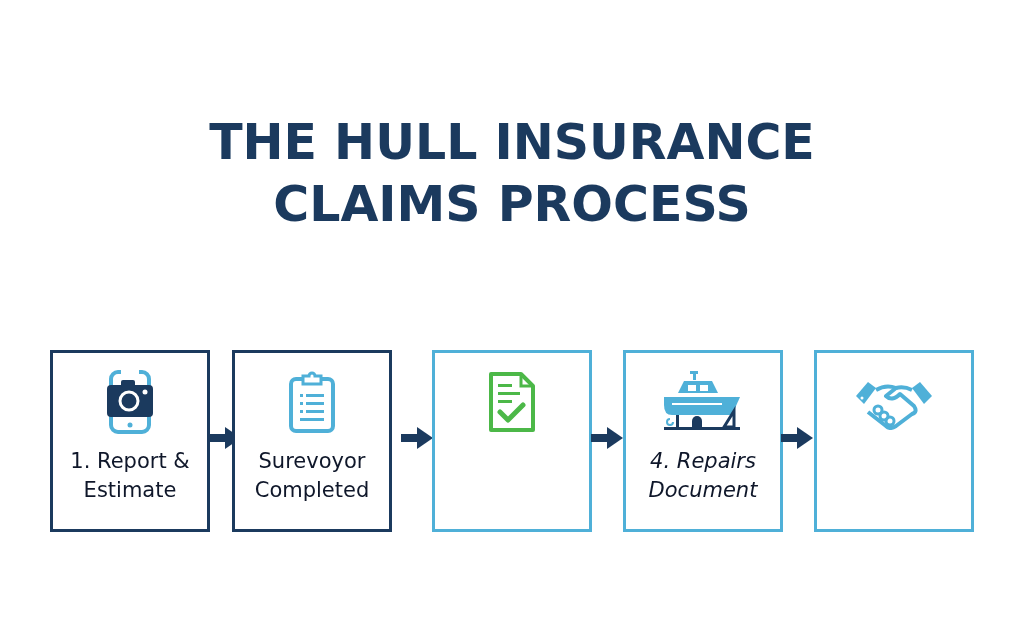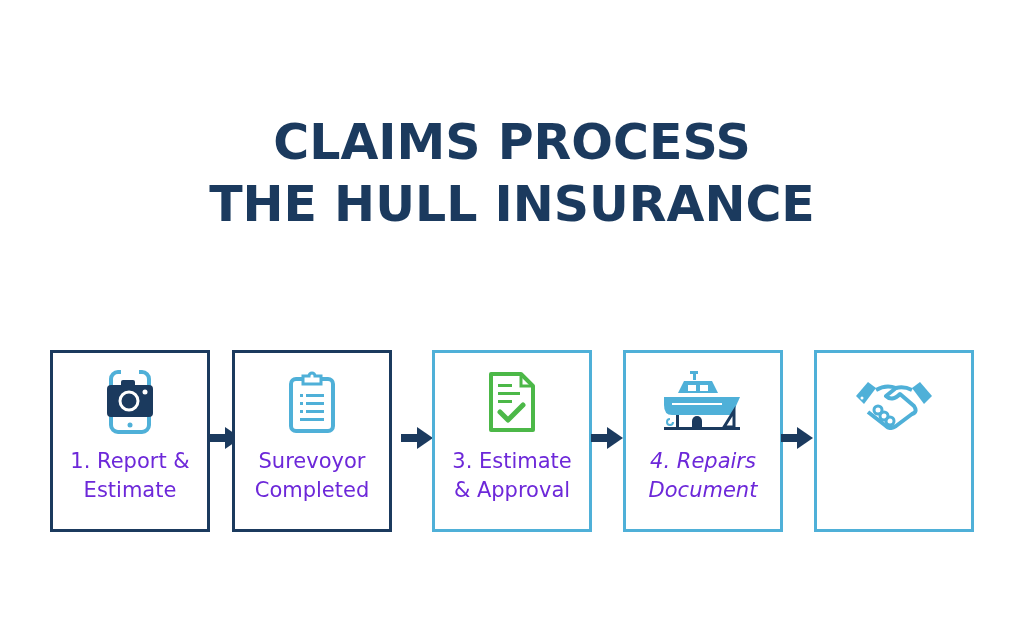--- a/index.html
+++ b/index.html
@@ -20,31 +20,31 @@
     position:absolute; top:350px; width:154px; height:176px;
     border:3px solid #1b3a5e; background:#fff; box-sizing:content-box;
   }
   .step.light { border-color:#4fb0d8; }
   .step .icon {
     position:absolute; left:0; right:0; top:14px; height:70px;
     display:flex; align-items:center; justify-content:center;
   }
   .step .label {
     position:absolute; left:0; right:0; top:94px;
-    text-align:center; color:#6d28d9; font-size:21px; line-height:29px;
+    text-align:center; color:#0f172a; font-size:21px; line-height:29px;
     font-weight:500;
   }
   .arrow { position:absolute; top:427px; width:32px; height:22px; }
 </style>
 </head>
 <body>
 
 <div class="title">
+  <span>THE HULL INSURANCE</span>
   <span>CLAIMS PROCESS</span>
-  <span>THE HULL INSURANCE</span>
 </div>
 
 <div class="step" style="left:50px;">
   <div class="icon">
     <svg width="50" height="66" viewBox="0 0 50 66">
       <rect x="6" y="3" width="38" height="60" rx="7" fill="none" stroke="#4fb0d8" stroke-width="4"></rect>
       <rect x="16" y="1" width="18" height="6" fill="#fff"></rect>
       <rect x="2" y="16" width="46" height="32" rx="4" fill="#1b3a5e"></rect>
       <rect x="16" y="11" width="14" height="7" rx="2" fill="#1b3a5e"></rect>
       <circle cx="24" cy="32" r="9" fill="none" stroke="#fff" stroke-width="3"></circle>
@@ -92,24 +92,20 @@
   <div class="icon">
     <svg width="50" height="64" viewBox="0 0 50 64">
       <path d="M4 4 h30 l12 12 v44 h-42 z" fill="none" stroke="#4cb848" stroke-width="4" stroke-linejoin="round"></path>
       <path d="M34 4 v12 h12" fill="none" stroke="#4cb848" stroke-width="3"></path>
       <rect x="11" y="14" width="14" height="3" fill="#4cb848"></rect>
       <rect x="11" y="22" width="22" height="3" fill="#4cb848"></rect>
       <rect x="11" y="30" width="14" height="3" fill="#4cb848"></rect>
       <polyline points="13,42 21,50 36,35" fill="none" stroke="#4cb848" stroke-width="5" stroke-linecap="round" stroke-linejoin="round"></polyline>
     </svg>
   </div>
-  <div class="label">
-    <div>3. Estimate</div>
-    <div>&amp; Approval</div>
-  </div>
 </div>
 
 <svg class="arrow" style="left:591px;" viewBox="0 0 32 22">
   <rect x="0" y="7" width="18" height="8" fill="#1b3a5e"></rect>
   <polygon points="16,0 32,11 16,22" fill="#1b3a5e"></polygon>
 </svg>
 
 <div class="step light" style="left:623px;font-style:italic;">
   <div class="icon">
     <svg width="82" height="66" viewBox="0 0 82 66">

